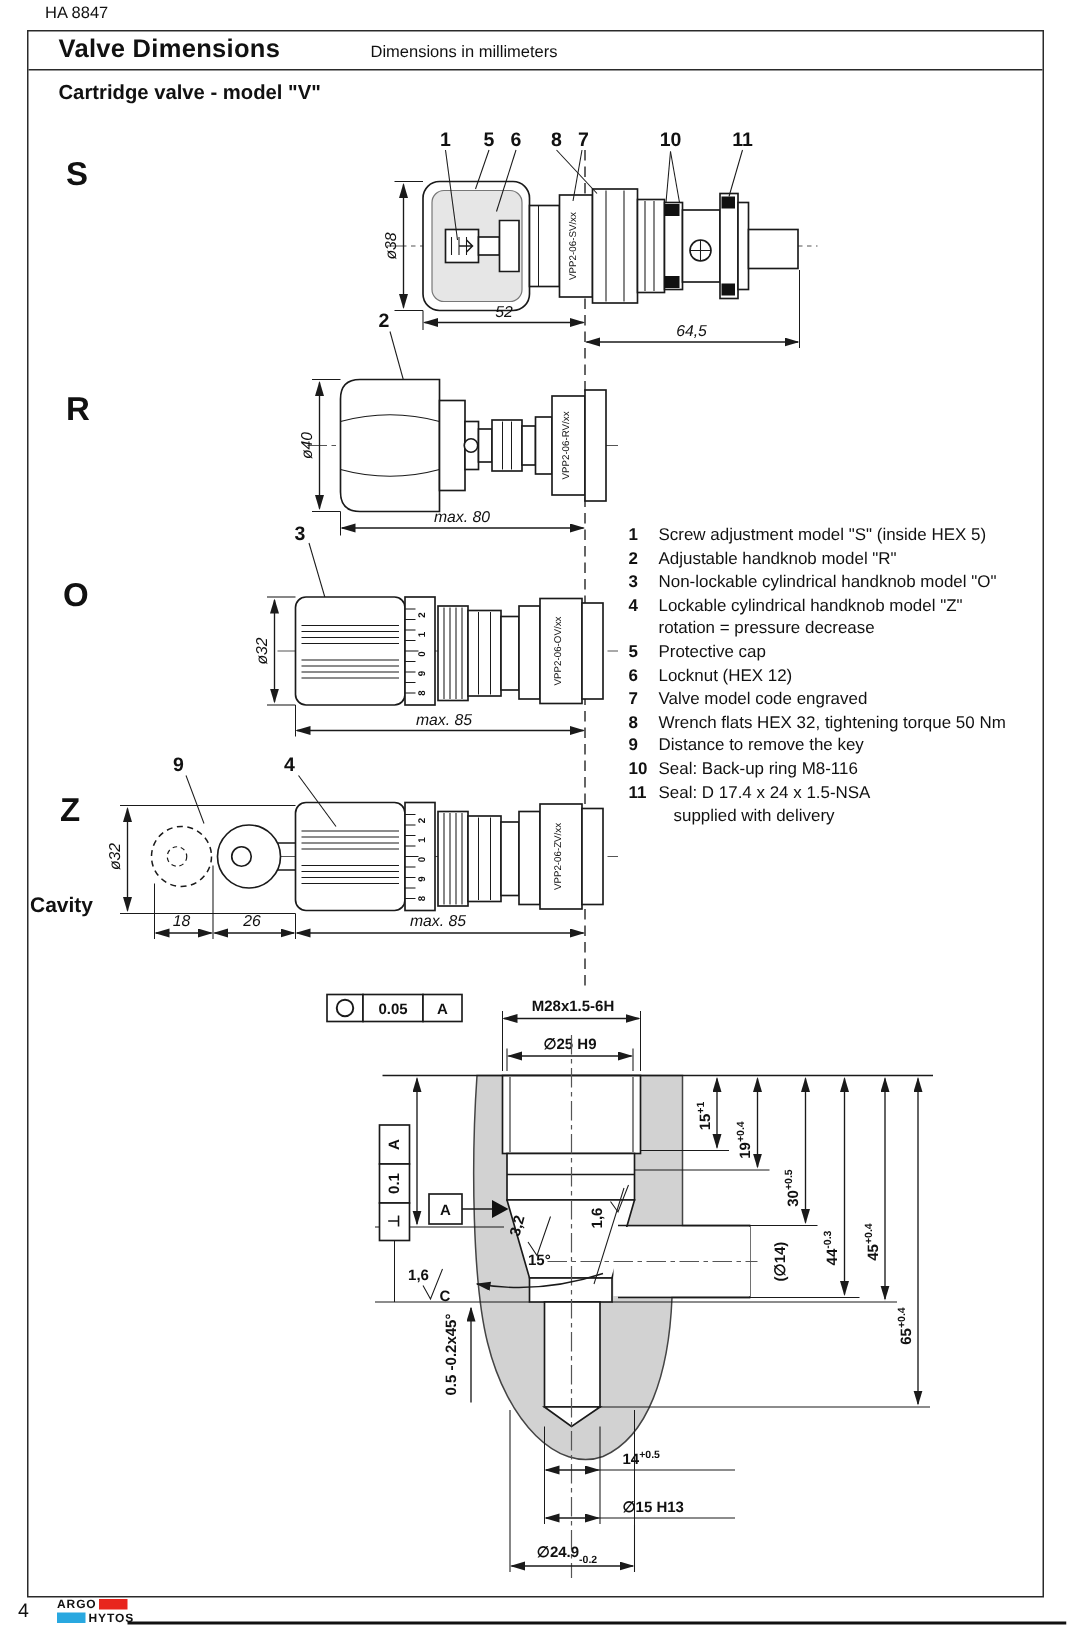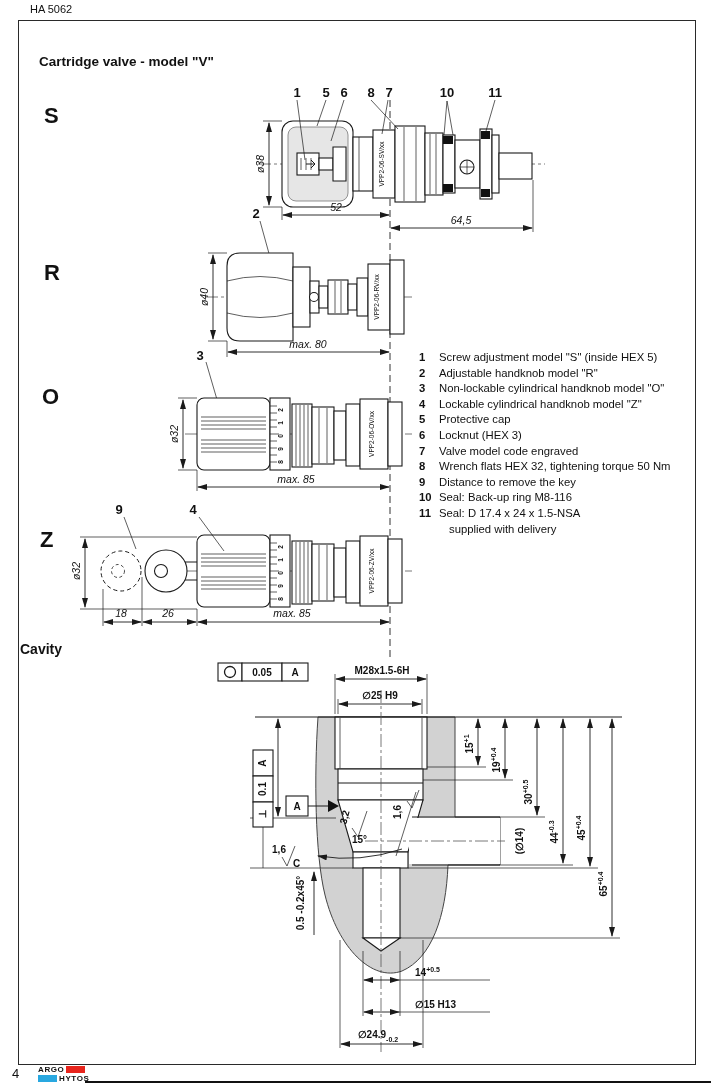--- a/index.html
+++ b/index.html
@@ -4,21 +4,21 @@
 <style>
   html,body{margin:0;padding:0;background:#fff;}
   body{width:711px;height:1085px;position:relative;font-family:"Liberation Sans",sans-serif;color:#111;}
   .doc-code{position:absolute;left:30px;top:3px;font-size:11px;}
   .frame{position:absolute;left:18px;top:20px;width:676px;height:1043px;border:1.6px solid #2a2a2a;}
   .titlebar{position:absolute;left:0;top:0;width:100%;height:25px;border-bottom:1.4px solid #2a2a2a;}
   .title{position:absolute;left:20px;top:2px;font-size:17px;font-weight:bold;letter-spacing:.2px;}
   .subtitle{position:absolute;left:228px;top:8px;font-size:11px;}
   .cart-title{position:absolute;left:20px;top:33px;font-size:13.5px;font-weight:bold;}
   .model-label{position:absolute;font-size:22px;font-weight:bold;}
-  .cavity-label{position:absolute;left:20px;top:641px;font-size:14px;font-weight:bold;}
+  .cavity-label{position:absolute;left:20px;top:595px;font-size:14px;font-weight:bold;}
   svg.draw{position:absolute;left:0;top:0;}
   
   .ol{fill:#fff;stroke:#1a1a1a;stroke-width:1.1;}
   .olg{fill:#e6e6e6;stroke:#777;stroke-width:.8;}
   .ln{stroke:#1a1a1a;stroke-width:1;fill:none;}
   .thin{stroke:#1a1a1a;stroke-width:.7;fill:none;}
   .cl{stroke:#555;stroke-width:.8;fill:none;stroke-dasharray:13 3 3 3;}
   .bigdash{stroke:#333;stroke-width:1;fill:none;stroke-dasharray:7 4;}
   .dim{stroke:#1a1a1a;stroke-width:.9;fill:none;marker-start:url(#ar);marker-end:url(#ar);}
   .dim1{stroke:#1a1a1a;stroke-width:.9;fill:none;marker-end:url(#ar);}
@@ -41,23 +41,27 @@
   .logo{position:absolute;left:38px;top:1065px;font-size:0;}
   .logo .row{display:flex;align-items:center;height:9px;text-align:right;}
   .logo .t{font-size:8px;font-weight:bold;letter-spacing:.6px;color:#111;font-family:"Liberation Sans",sans-serif;}
   .logo .red{width:19px;height:7px;margin-left:2px;}
   .logo .cyan{width:19px;height:7px;margin-right:2px;}
   .bottom-rule{position:absolute;left:85px;top:1081px;width:626px;height:2px;background:#111;}
 </style>
 </head>
 <body>
 
-<div class="doc-code">HA 5062</div>
+<div class="doc-code">HA 8847</div>
 
 <div class="frame">
+  <div class="titlebar">
+    <div class="title">Valve Dimensions</div>
+    <div class="subtitle">Dimensions in millimeters</div>
+  </div>
   <div class="cart-title">Cartridge valve - model "V"</div>
 </div>
 
 <div class="model-label" style="left:44px;top:103px;">S</div>
 <div class="model-label" style="left:44px;top:260px;">R</div>
 <div class="model-label" style="left:42px;top:384px;">O</div>
 <div class="model-label" style="left:40px;top:527px;">Z</div>
 <div class="cavity-label">Cavity</div>
 
 <div class="legend">
@@ -71,26 +75,30 @@
     </div>
   <div class="lg-row">
       <span class="lg-n">3</span>
       <span class="lg-t">Non-lockable cylindrical handknob model "O"</span>
     </div>
   <div class="lg-row">
       <span class="lg-n">4</span>
       <span class="lg-t">Lockable cylindrical handknob model "Z"</span>
     </div>
   <div class="lg-row">
+      <span class="lg-n"></span>
+      <span class="lg-t">rotation = pressure decrease</span>
+    </div>
+  <div class="lg-row">
       <span class="lg-n">5</span>
       <span class="lg-t">Protective cap</span>
     </div>
   <div class="lg-row">
       <span class="lg-n">6</span>
-      <span class="lg-t">Locknut (HEX 3)</span>
+      <span class="lg-t">Locknut (HEX 12)</span>
     </div>
   <div class="lg-row">
       <span class="lg-n">7</span>
       <span class="lg-t">Valve model code engraved</span>
     </div>
   <div class="lg-row">
       <span class="lg-n">8</span>
       <span class="lg-t">Wrench flats HEX 32, tightening torque 50 Nm</span>
     </div>
   <div class="lg-row">

